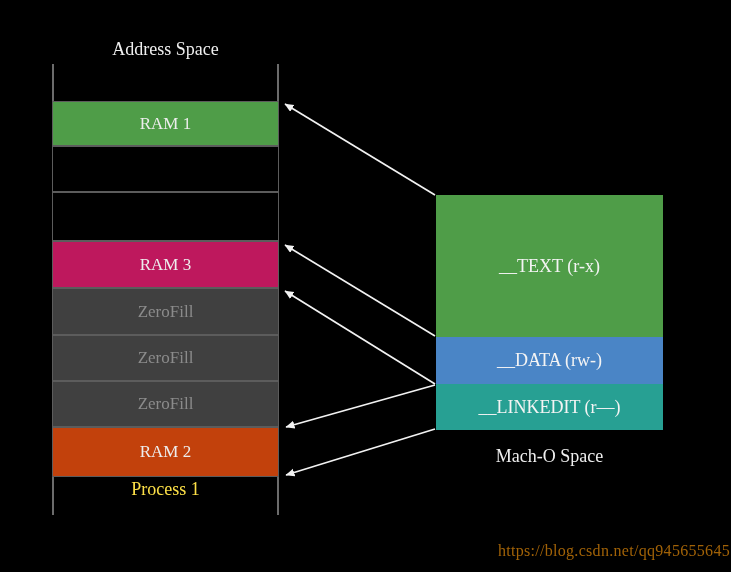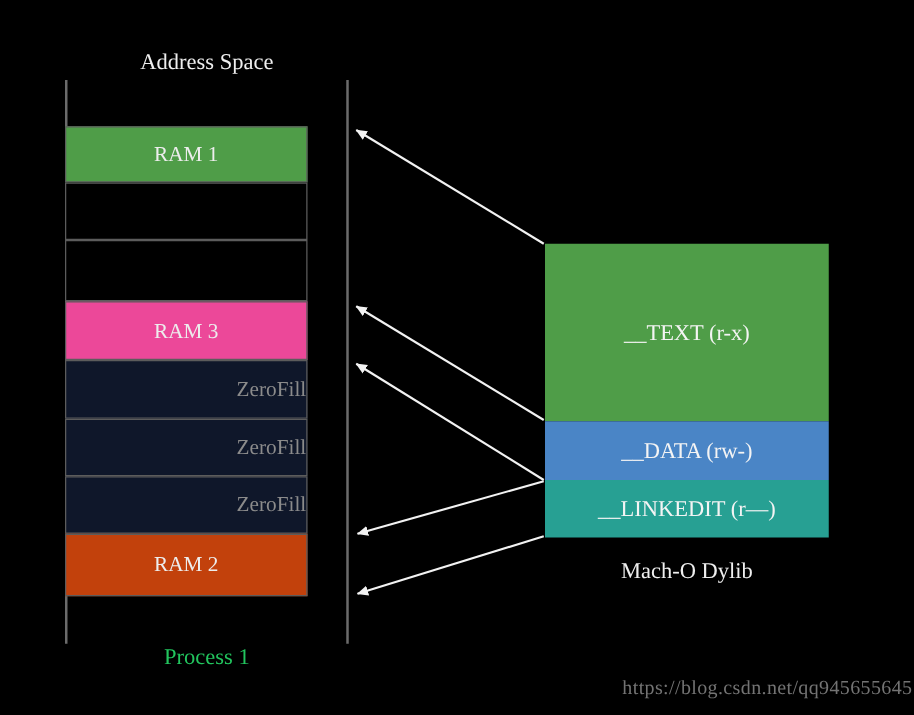--- a/index.html
+++ b/index.html
@@ -8,43 +8,43 @@
     font-family:Liberation Serif, serif;color:#ededed;padding-left:12px;
   }
   .abs{position:absolute;}
   .ctext{display:flex;align-items:center;justify-content:center;text-align:center;}
 
   
   .col-title{left:52px;top:36px;width:227px;height:26px;font-size:18px;color:#efefef;}
   .rail{width:2px;top:64px;height:451px;background:#6b6b6b;}
   .rail-left{left:52px;}
   .rail-right{left:277px;}
-  .row{left:52px;width:194px;box-sizing:border-box;border:1.6px solid #5c5c5c;font-size:17px;}
+  .row{left:52px;width:227px;box-sizing:border-box;border:1.6px solid #5c5c5c;font-size:17px;}
   .row-ram1   {top:101px;height:45px;background:#4f9d48;}
   .row-empty1 {top:146px;height:46px;background:#000;}
   .row-empty2 {top:192px;height:49px;background:#000;}
-  .row-ram3   {top:241px;height:47px;background:#ec4899;}
-  .row-zf     {background:#0f172a;color:#8b8b8b;justify-content:flex-end;}
+  .row-ram3   {top:241px;height:47px;background:#be185d;}
+  .row-zf     {background:#404040;color:#8b8b8b;}
   .row-zf1    {top:288px;height:47px;}
   .row-zf2    {top:335px;height:46px;}
   .row-zf3    {top:381px;height:46px;}
   .row-ram2   {top:427px;height:50px;background:#c2410c;}
-  .col-footer{left:52px;top:512px;width:227px;height:26px;font-size:18px;color:#22c55e;text-align:center;}
+  .col-footer{left:52px;top:476px;width:227px;height:26px;font-size:18px;color:#fde047;text-align:center;}
 
   
   .seg{left:436px;width:227px;font-size:18px;color:#f4f4f4;}
   .seg-text    {top:195px;height:142px;}
   .seg-data    {top:337px;height:47px;}
   .seg-linkedit{top:384px;height:46px;}
   .dylib-label{left:436px;top:443px;width:227px;height:26px;font-size:18px;color:#efefef;}
 
   
   .arrows{left:0;top:0;width:731px;height:572px;pointer-events:none;}
 
-  .watermark{right:13px;top:542px;font-size:16px;color:#737373;letter-spacing:0.3px;}
+  .watermark{right:13px;top:542px;font-size:16px;color:#a16207;letter-spacing:0.3px;}
 </style>
 </head>
 <body>
 
 <div class="stage">
 
   <div class="abs ctext col-title">Address Space</div>
 
   <div class="abs rail rail-left"></div>
   <div class="abs rail rail-right"></div>
@@ -78,21 +78,21 @@
 
   <div class="abs ctext seg seg-text" style="background: rgb(79, 157, 72);">
     <span>__TEXT (r-x)</span>
   </div>
   <div class="abs ctext seg seg-linkedit" style="background: rgb(39, 160, 147);">
     <span>__LINKEDIT (r—)</span>
   </div>
   <div class="abs ctext seg seg-data" style="background: rgb(74, 133, 198);">
     <span>__DATA (rw-)</span>
   </div>
-  <div class="abs ctext dylib-label">Mach-O Dylib</div>
+  <div class="abs ctext dylib-label">Mach-O Space</div>
 
   <svg class="abs arrows" viewBox="0 0 731 572" xmlns="http://www.w3.org/2000/svg">
     <defs>
       <marker id="ah" markerUnits="userSpaceOnUse" markerWidth="12" markerHeight="10" refX="8.5" refY="4" orient="auto">
         <path d="M0,0 L9,4 L0,8 Z" fill="#f2f2f2"></path>
       </marker>
     </defs>
   <line x1="435" y1="195" x2="285" y2="104" stroke="#f2f2f2" stroke-width="1.7" marker-end="url(#ah)"></line>
       <line x1="435" y1="336" x2="285" y2="245" stroke="#f2f2f2" stroke-width="1.7" marker-end="url(#ah)"></line>
       <line x1="435" y1="384" x2="285" y2="291" stroke="#f2f2f2" stroke-width="1.7" marker-end="url(#ah)"></line>

